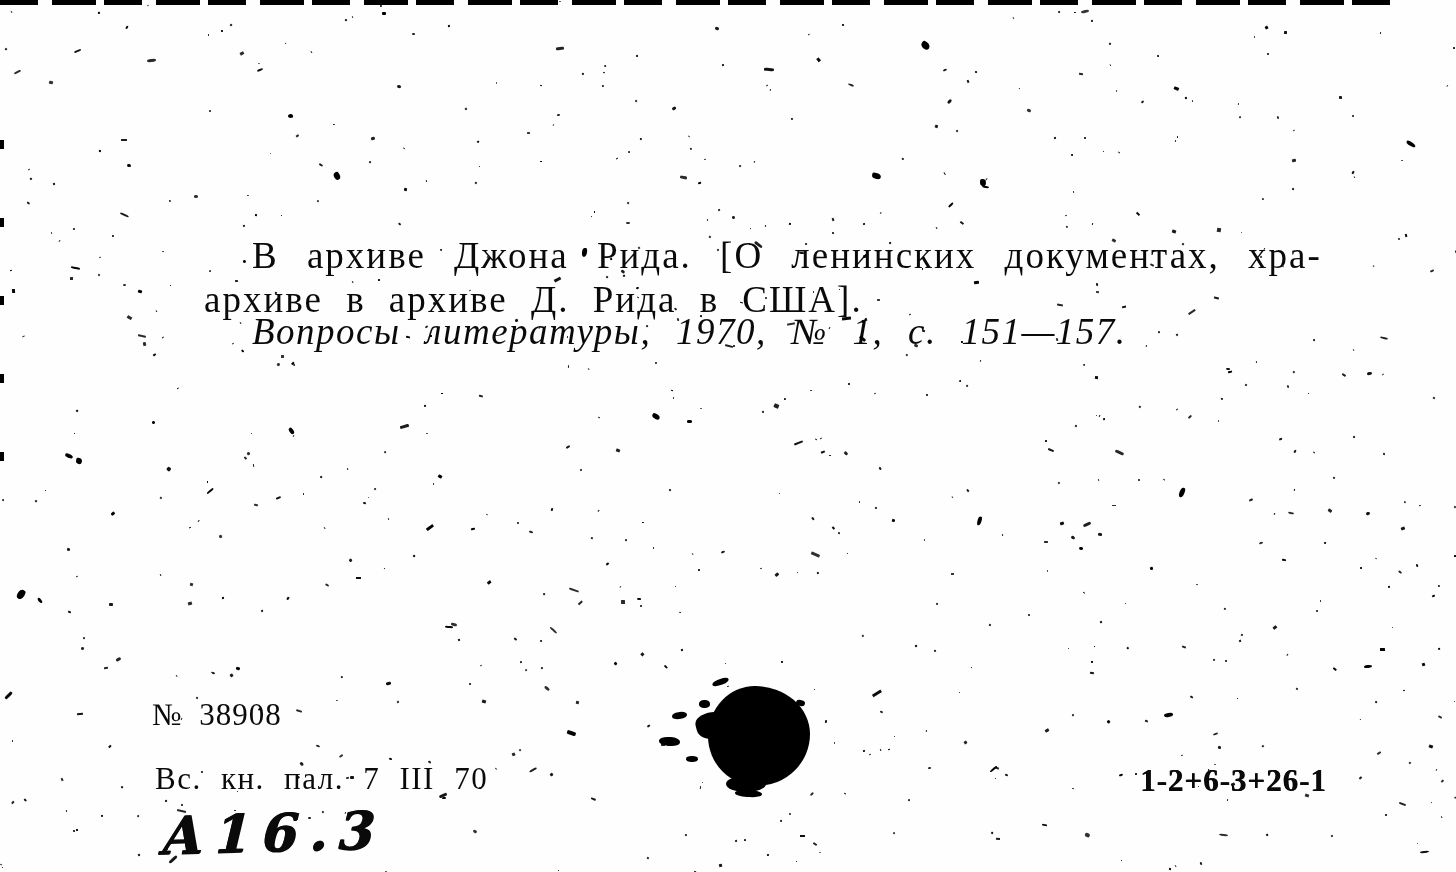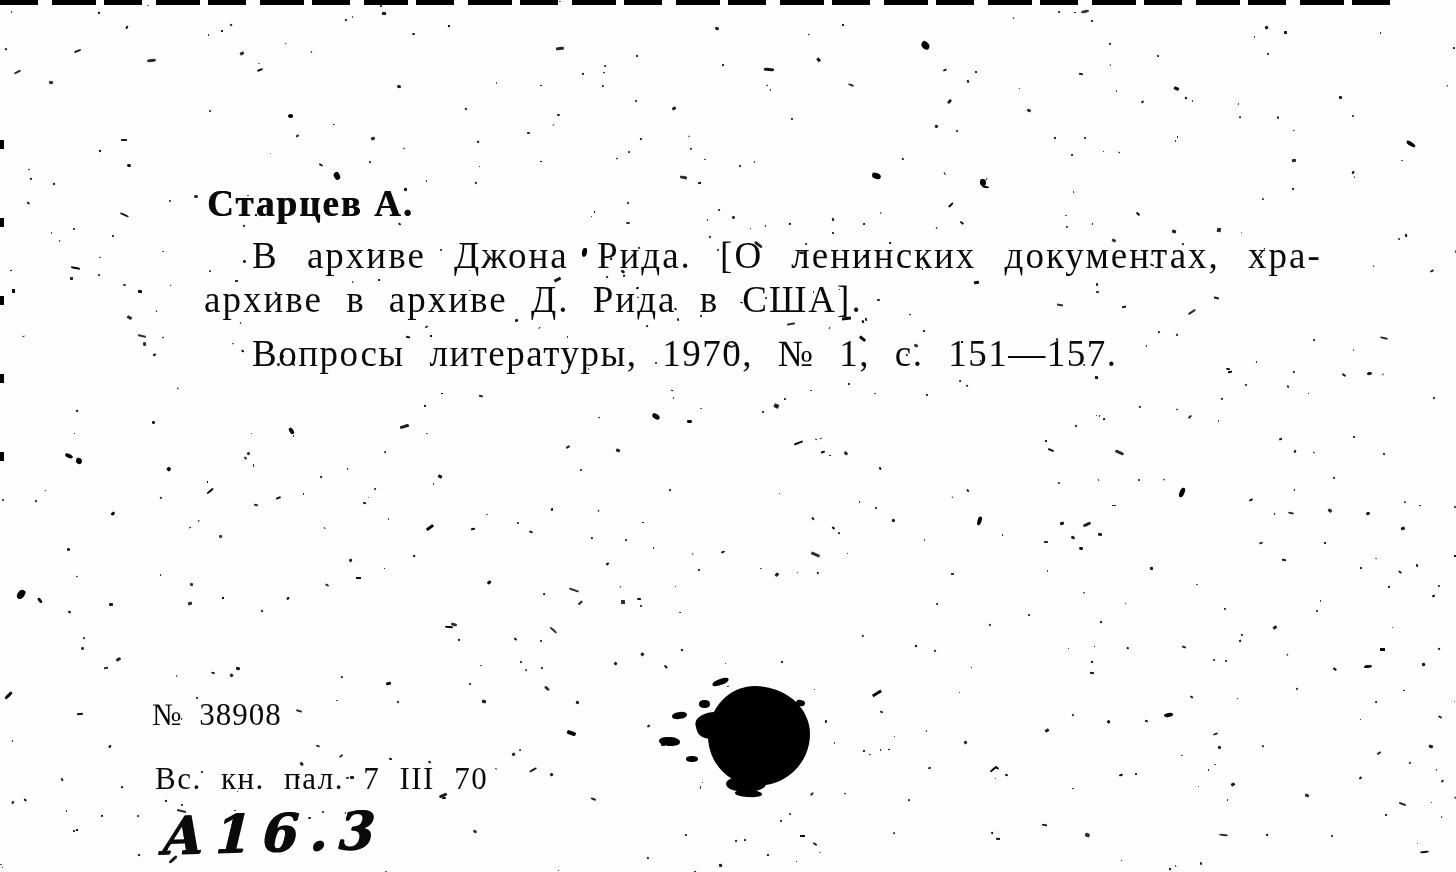--- a/index.html
+++ b/index.html
@@ -32,22 +32,22 @@
   }
   .title-l1 {
     left: 252px; top: 234px;
     font-size: 37px; letter-spacing: 2px; word-spacing: 17px;
   }
   .title-l2 {
     left: 204px; top: 278px;
     font-size: 37px; letter-spacing: 2px; word-spacing: 12px;
   }
   .source-line {
-    left: 252px; top: 332px;
-    font-size: 37px; letter-spacing: 1.5px; word-spacing: 14px;
+    left: 252px; top: 310px;
+    font-size: 37px; letter-spacing: 1.5px; word-spacing: 14px; font-style: italic;
   }
   .class-code {
     left: 953px; top: 654px;
     font-size: 33px; font-weight: 700; letter-spacing: 1px;
     text-shadow: 0.6px 0 #0a0a0a;
   }
   .acc-number {
     left: 152px; top: 697px;
     font-size: 31px; letter-spacing: 1px; word-spacing: 8px;
   }
@@ -120,29 +120,29 @@
   #noise div { position: absolute; background: #000; }
 </style>
 </head>
 <body>
 
 <div id="card">
 
   <div class="top-edge"></div>
   <div class="left-edge"></div>
 
-  <div class="txt author">Старцев А.</div>
   <div class="txt title-l1">В архиве Джона Рида. [О ленинских документах, хра-</div>
   <div class="txt title-l2">архиве в архиве Д. Рида в США].</div>
   <div class="txt source-line">Вопросы литературы, 1970, № 1, с. 151—157.</div>
 
 
   <div class="txt acc-number">№ 38908</div>
   <div class="txt chamber-line">Вс. кн. пал. 7 III 70</div>
 
+  <div class="txt print-code">1-2+6-3+26-1</div>
 
   <div class="txt handwritten">А16.3</div>
 
   <div class="ink-blob"></div>
   <div class="speck sp1"></div>
   <div class="speck sp2"></div>
   <div class="speck sp3"></div>
   <div class="speck sp4"></div>
   <div class="speck sp5"></div>
   <div class="speck sp6"></div>

